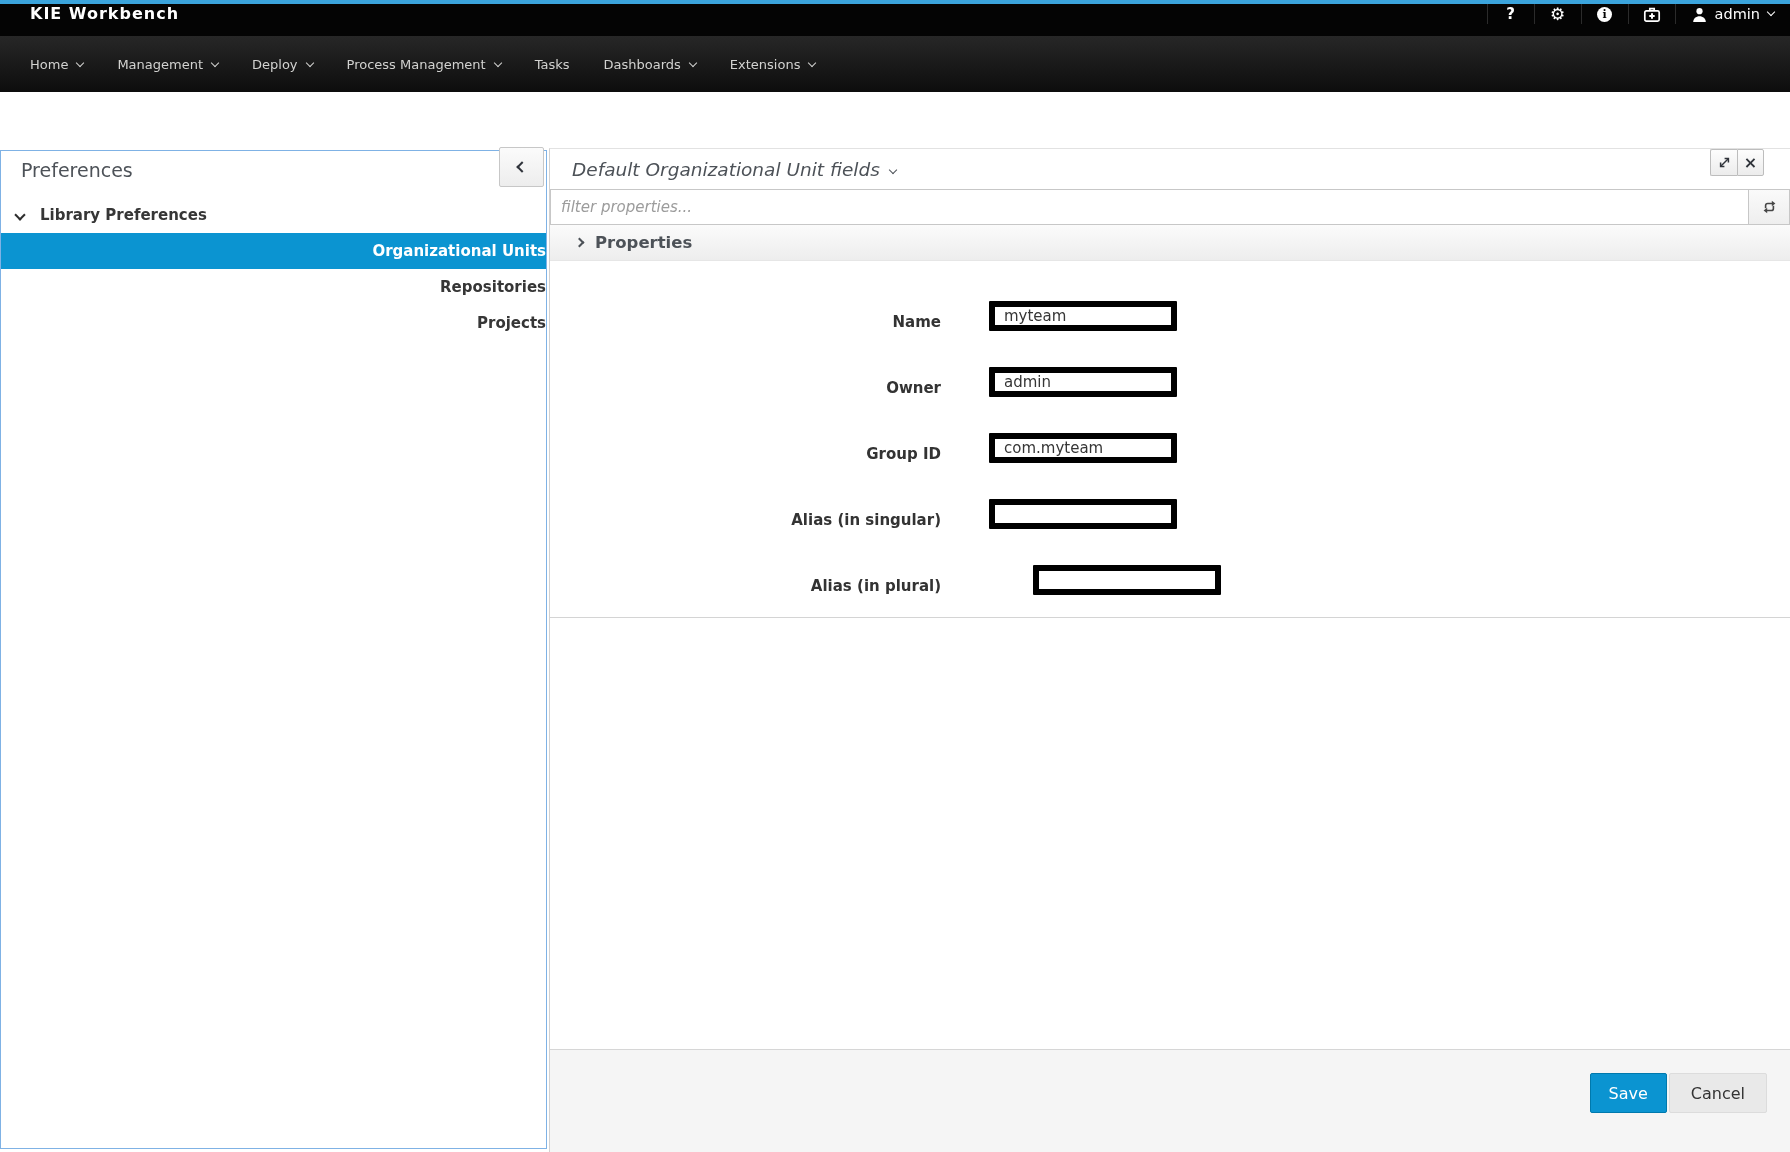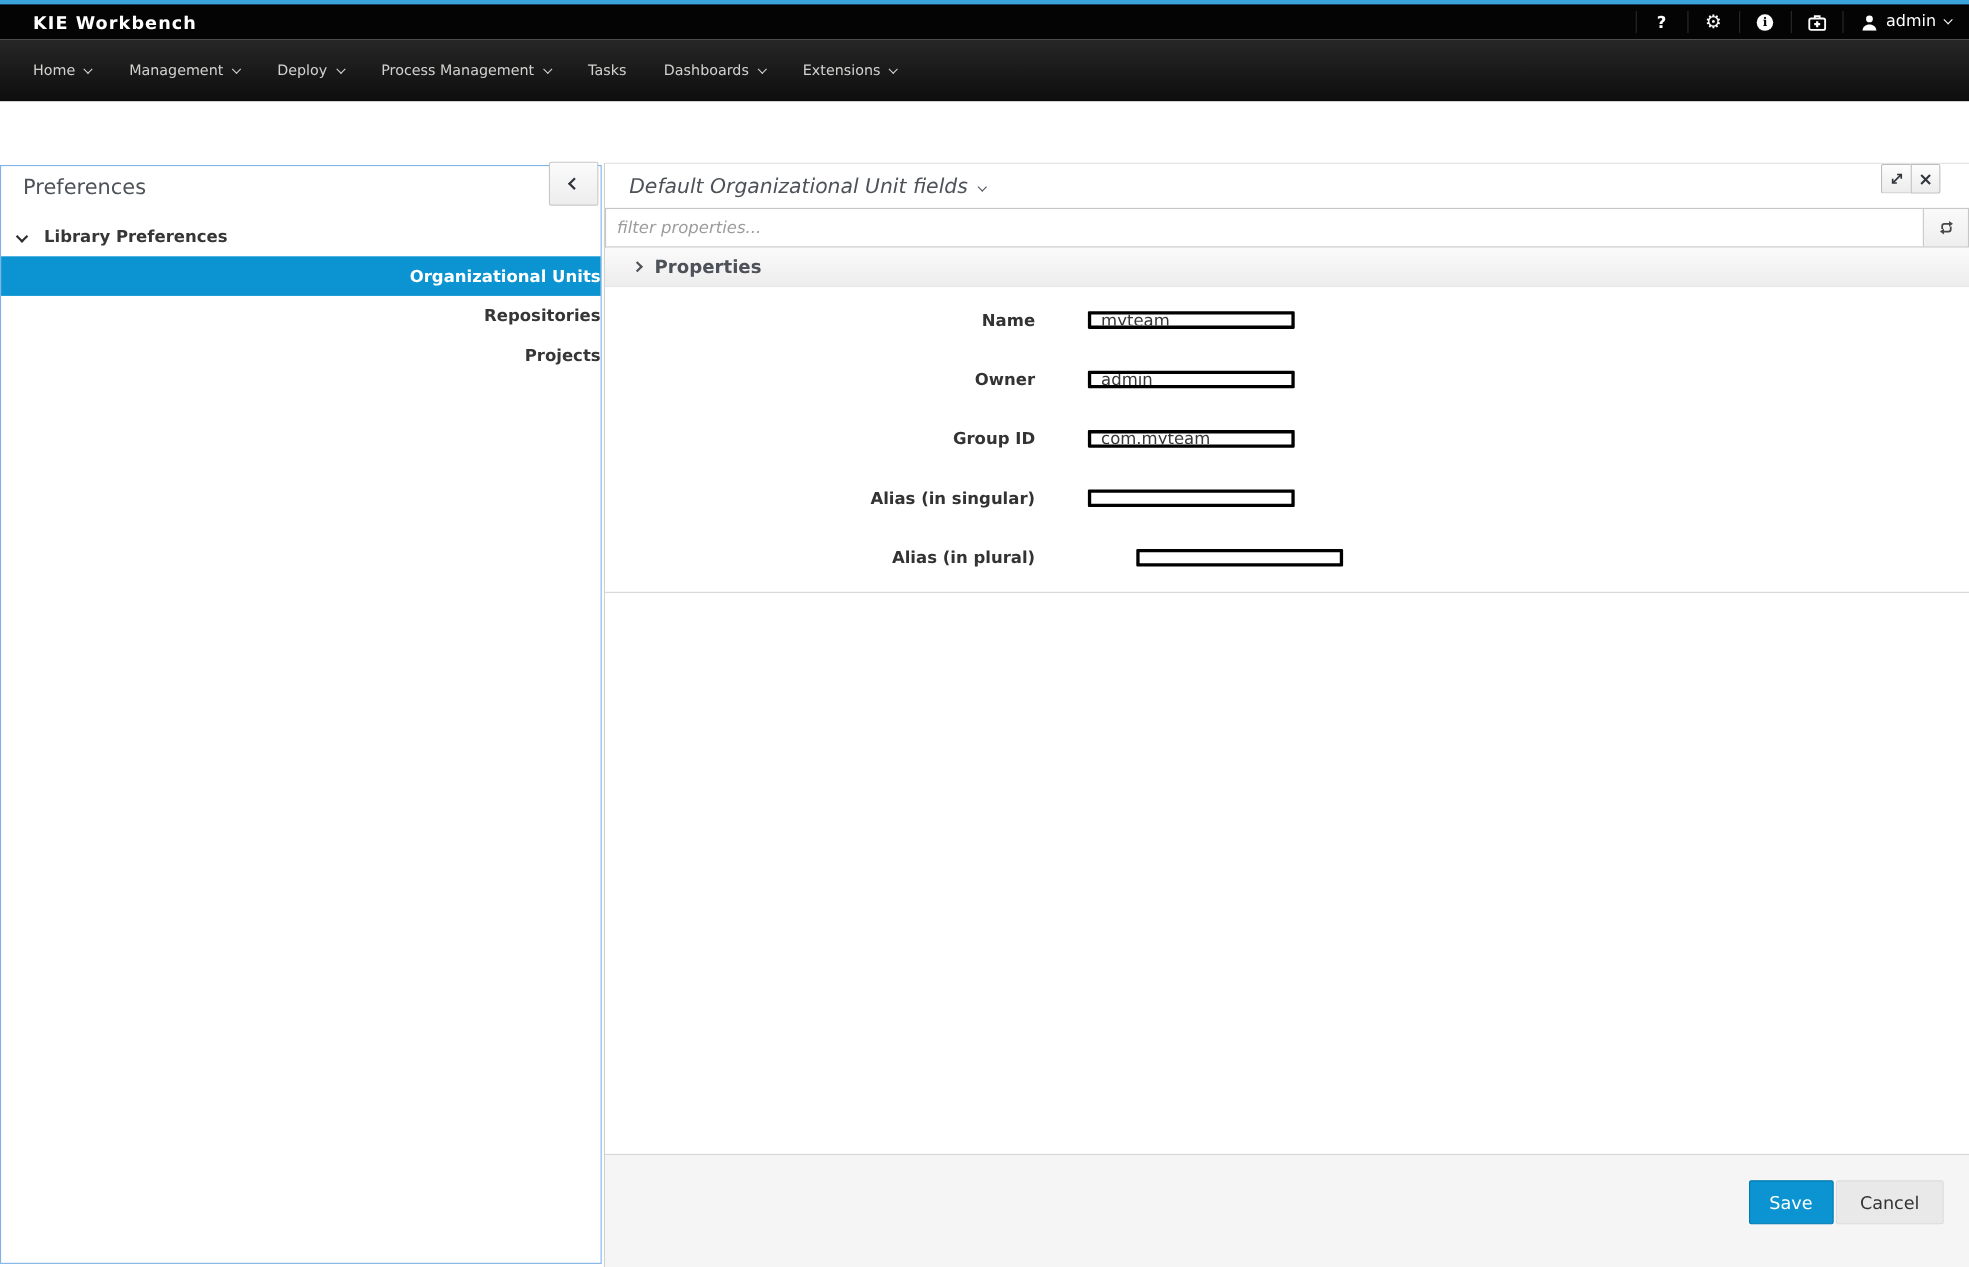--- a/index.html
+++ b/index.html
@@ -7,21 +7,21 @@
   body {
     position:relative; overflow:hidden; background:#fff;
     font-family:"DejaVu Sans","Liberation Sans",sans-serif;
     -webkit-font-smoothing:antialiased;
   }
 
   
   .topbar {
     position:absolute; top:0; left:0; right:0; height:36px;
     background:#040404; border-top:4px solid #3ba4dc;
-    display:flex; align-items:center; justify-content:space-between;gap:41px;
+    display:flex; align-items:flex-start; justify-content:space-between;gap:41px;
   }
   .brand {
     display:flex; align-items:center; padding-left:30px;
     color:#fff; font-size:16px; font-weight:bold; letter-spacing:1px;
   }
   .topbar-right { display:flex; align-items:stretch; }
   .top-cell {
     width:47px; display:flex; align-items:center; justify-content:center;
     border-left:1px solid #2b2b2b; color:#fff; cursor:pointer;
   }
@@ -115,28 +115,28 @@
 
   .props-header {
     height:36px; background:linear-gradient(#fbfbfb,#ededed);
     border-bottom:1px solid #e6e6e6;
     display:flex; align-items:center; gap:12px; padding-left:26px;
     font-size:16.5px; font-weight:600; color:#4d5258; cursor:pointer;
   }
   .props-header .chev { color:#4d5258; }
 
   .form-area { border-bottom:1px solid #d4d4d4; padding:21px 0 22px; }
-  .form-row { display:flex; align-items:center; margin-bottom:36px; }
+  .form-row { display:flex; align-items:flex-end; margin-bottom:36px;margin-top:19px; }
   .form-row:last-child { margin-bottom:0;gap:44px; }
   .form-label {
     width:391px; text-align:right; font-size:15px; font-weight:bold; color:#333;
   }
   .form-input {
-    margin-left:48px; width:188px; height:16px;
-    border:3px solid #000000; padding:0 9px; font-size:15px; color:#363636;
+    margin-left:48px; width:188px; height:30px;
+    border:6px solid #000000; padding:0 9px; font-size:15px; color:#363636;
     font-family:inherit; outline:none; border-radius:1px;
   }
 
   .panel-footer {
     position:absolute; left:0; right:0; bottom:0; top:900px;
     background:#f5f5f5; border-top:1px solid #d6d6d6;
   }
   .footer-btns { position:absolute; top:23px; right:23px; display:flex; gap:2px; }
   .btn { height:40px; font-size:16px; font-family:inherit; border-radius:2px; cursor:pointer; }
   .btn.primary { background:#0b94d1; color:#fff; border:1px solid #0079ad; padding:0 18px; }

